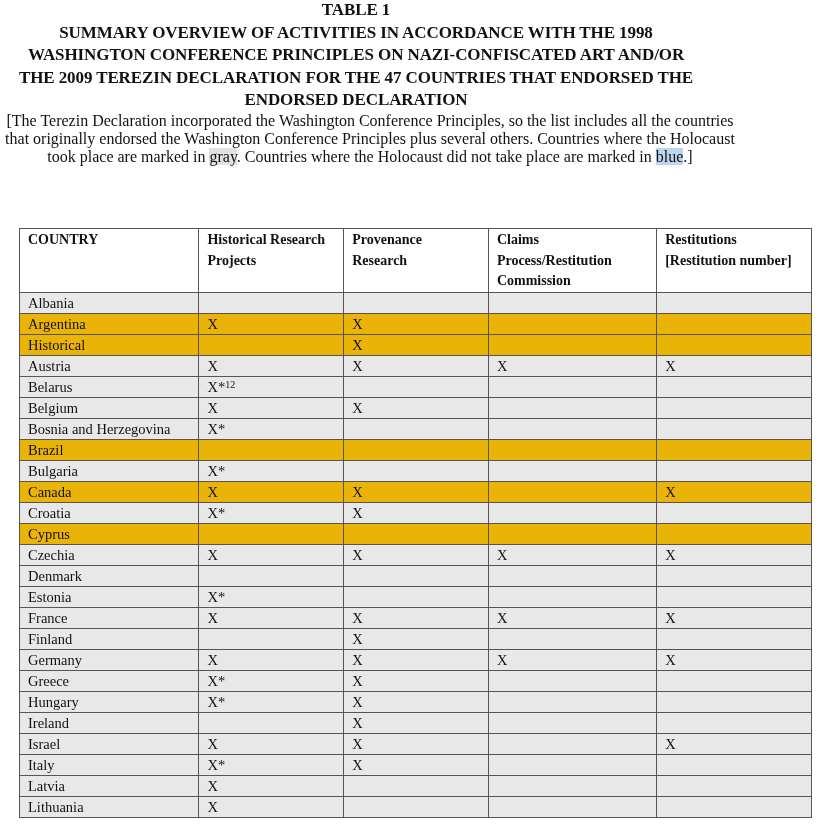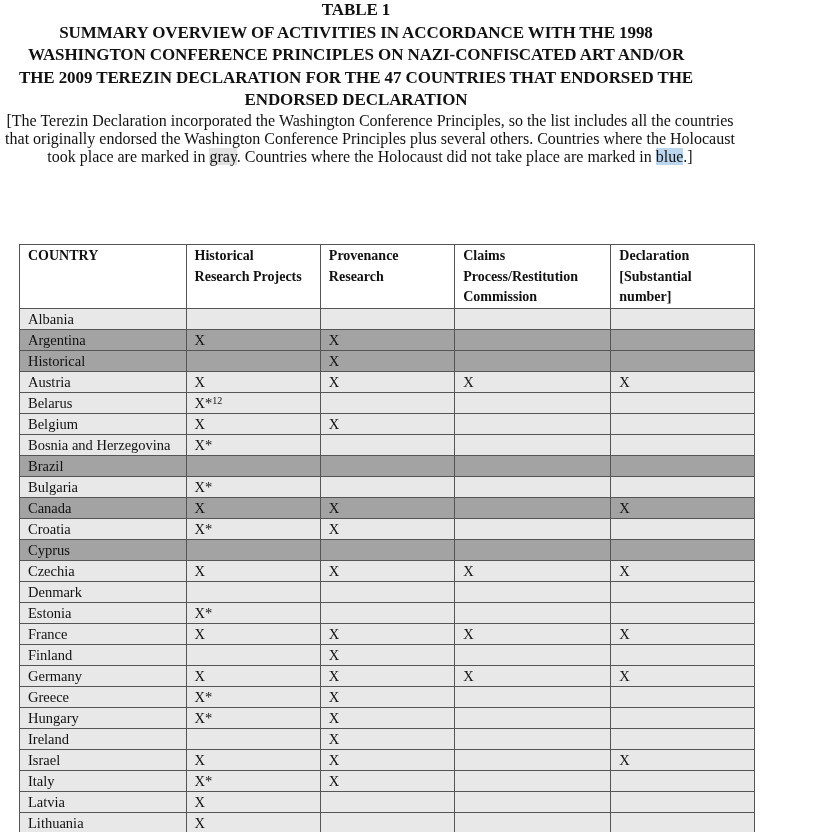--- a/index.html
+++ b/index.html
@@ -15,35 +15,35 @@
       white-space: nowrap;
     }
     .title-line.first { margin-top: -1px; }
     .intro {
       font-size: 16px; line-height: 18px; margin: 0 auto; width: 740px;
     }
     .hl-gray { background: #e2e2e2; }
     .hl-blue { background: #bcd6ee; }
 
     table.summary {
-      position: absolute; left: 19px; top: 244px; width: 736px;
+      position: absolute; left: 19px; top: 228px; width: 793px;
       border-collapse: collapse; table-layout: fixed;
       font-size: 14.5px;
     }
     table.summary th, table.summary td {
       border: 1.5px solid #555; padding: 0 8px; text-align: left; vertical-align: top;
       overflow: hidden; white-space: nowrap;
     }
     table.summary th {
       font-weight: bold; background: #ffffff; font-size: 14px; line-height: 20.5px;
       height: 60px; padding-top: 1px; white-space: normal;
     }
     table.summary td { height: 20px; line-height: 20px; }
     tr.gray td { background: #e8e8e8; }
-    tr.blue td { background: #a3a3a3; }
+    tr.blue td { background: #eab308; }
     sup.fn { font-size: 10px; vertical-align: 4px; line-height: 0; }
     .col-country { width: 160px; }
     .col-hist { width: 129px; }
     .col-prov { width: 129px; }
     .col-claims { width: 150px; }
     .col-rest { width: 138px; }
   </style>
 </head>
 <body>
 
@@ -63,21 +63,21 @@
       <col class="col-prov">
       <col class="col-claims">
       <col class="col-rest">
   </colgroup>
   <thead>
     <tr>
       <th>COUNTRY</th>
       <th>Historical Research Projects</th>
       <th>Provenance Research</th>
       <th>Claims Process/Restitution Commission</th>
-      <th>Declaration [Substantial number]</th>
+      <th>Restitutions [Restitution number]</th>
     </tr>
   </thead>
   <tbody id="table-body">
       <tr class="gray">
         <td><span>Albania</span></td>
         <td><span></span></td>
         <td><span></span></td>
         <td><span></span></td>
         <td><span></span></td>
       </tr>

